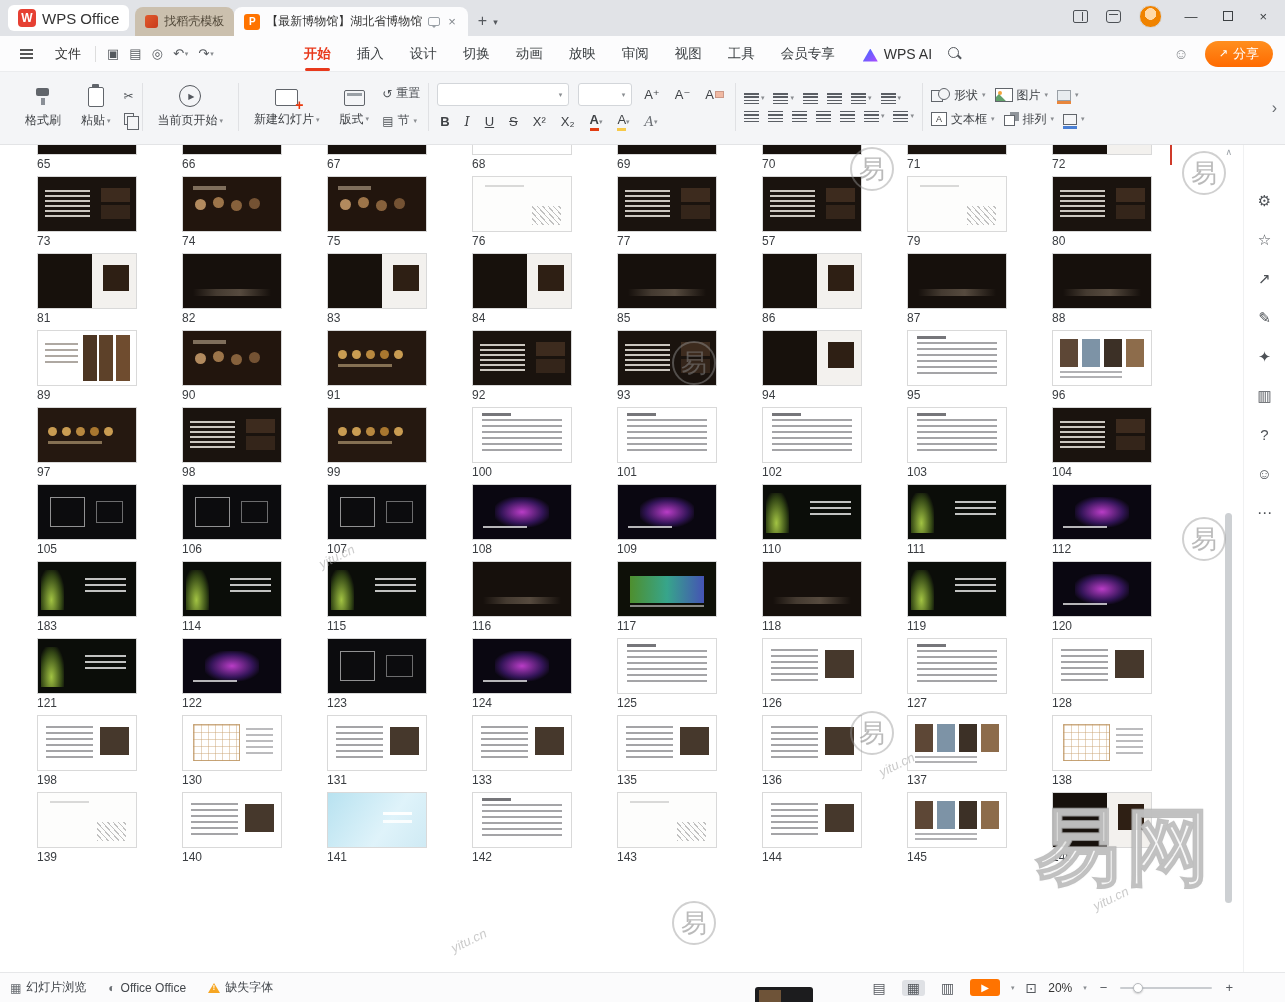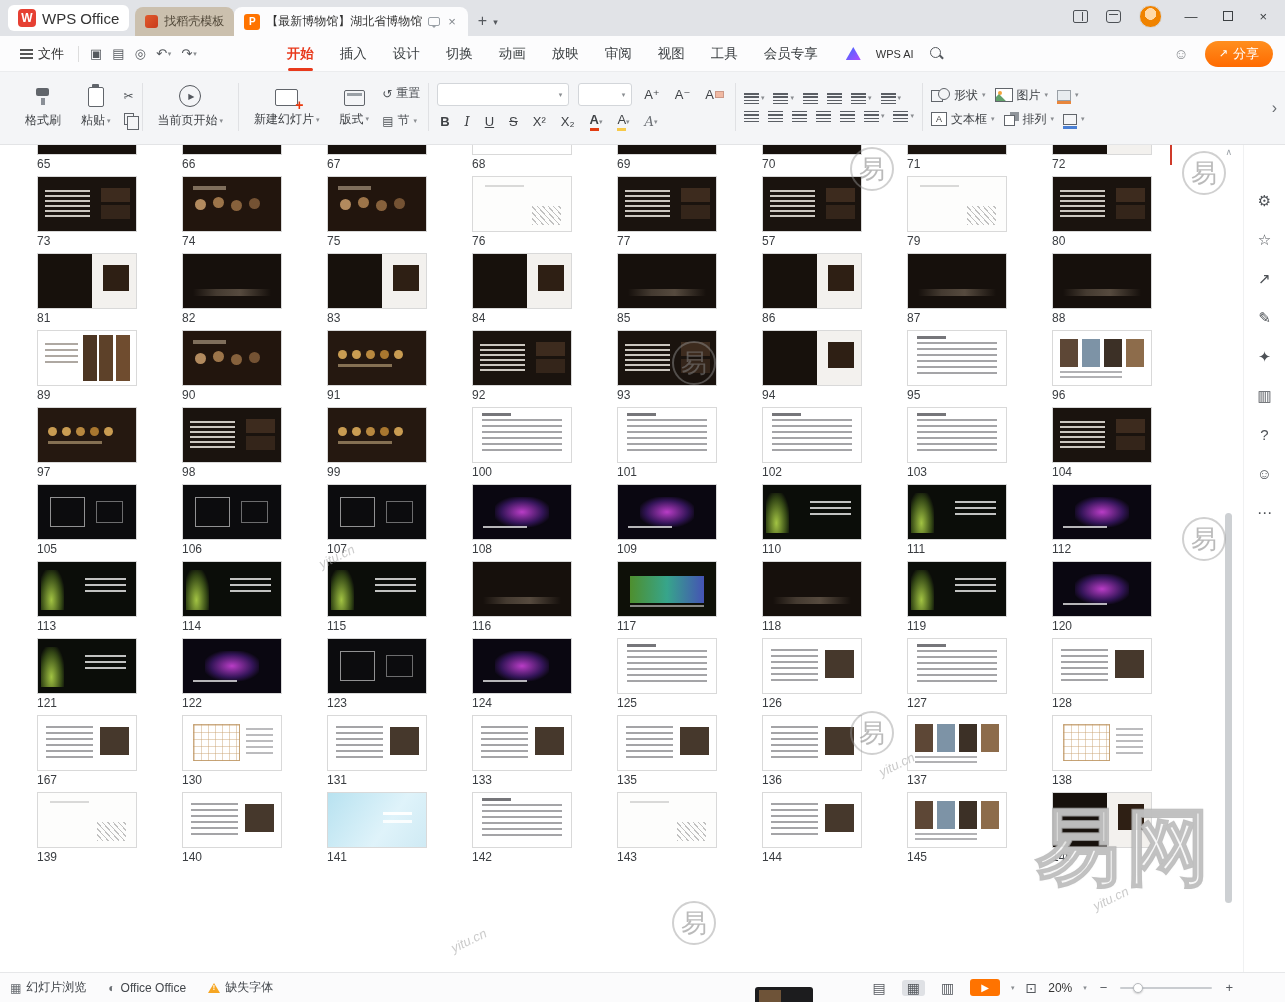--- a/index.html
+++ b/index.html
@@ -27,30 +27,30 @@
 .win-ic{width:15px;height:13px;border:1.4px solid #4d5156;border-radius:2px;position:relative}
 .win-ic.split::after{content:"";position:absolute;left:55%;top:1px;bottom:1px;width:1.4px;background:#4d5156}
 .win-ic.appbox{border-radius:3px}
 .win-ic.appbox::after{content:"";position:absolute;left:2px;right:2px;top:3px;height:1.4px;background:#4d5156}
 .avatar{width:23px;height:23px;border-radius:50%;background:radial-gradient(circle at 50% 38%,#ffd9a8 0 34%,#f08300 36%);border:1px solid #d8d8d8}
 .win-btn{color:#3c4043;font-size:13px;line-height:1;padding:2px 4px}
 .maxi-box{display:inline-block;width:10px;height:10px;border:1.3px solid #3c4043}
 
 
 .menubar{height:36px;background:#fcfcfd;display:flex;align-items:center;padding:0 12px;border-bottom:1px solid #ebecee;flex:0 0 auto}
-.file-btn{display:flex;align-items:center;gap:5px;font-size:13px;color:#333;padding:0 8px;cursor:pointer}
+.file-btn{display:flex;align-items:center;gap:22px;font-size:13px;color:#333;padding:0 8px;cursor:pointer}
 .i-burger{width:13px;height:10px;background:repeating-linear-gradient(#555 0 2px,transparent 2px 4px)}
 .vsep{width:1px;height:16px;background:#ddd;margin:0 6px}
 .mi{font-size:13px;color:#55595e;padding:0 5px;display:flex;align-items:center;cursor:pointer}
 .mini-caret{font-size:7px;color:#8a8d91;margin-left:1px}
 .rtabs{display:flex;gap:26px;margin-left:85px;align-items:center}
 .rtab{font-size:13.5px;color:#3c4043;cursor:pointer;white-space:nowrap;position:relative;padding:8px 0}
 .rtab.active{color:#e8391c;font-weight:bold}
 .rtab.active::after{content:"";position:absolute;left:1px;right:1px;bottom:0;height:3px;background:#e8391c;border-radius:2px}
-.ai-wrap{display:flex;align-items:center;gap:15px;margin-left:28px;font-size:11px;color:#333;cursor:pointer}
+.ai-wrap{display:flex;align-items:flex-end;gap:6px;margin-left:28px;font-size:14px;color:#333;cursor:pointer}
 .ai-logo{width:15px;height:13px;background:linear-gradient(135deg,#3a6bff,#b14bff);clip-path:polygon(50% 0,100% 100%,0 100%)}
 .search-ic{width:14px;height:14px;position:relative;margin-left:16px;cursor:pointer}
 .search-ic::before{content:"";position:absolute;left:0;top:0;width:9px;height:9px;border:1.6px solid #55595e;border-radius:50%}
 .search-ic::after{content:"";position:absolute;left:9px;top:9px;width:5px;height:1.6px;background:#55595e;transform:rotate(45deg)}
 .mb-right{margin-left:auto;display:flex;align-items:center;gap:16px}
 .smiley{font-size:15px;color:#8a8d91;cursor:pointer}
 .share-btn{border:0;background:linear-gradient(180deg,#ff8f1f,#ff6a00);color:#fff;height:26px;border-radius:14px;padding:0 14px;font-size:13px;display:flex;align-items:center;gap:5px;cursor:pointer;font-family:inherit}
 .share-arrow{font-size:11px}
 
 
@@ -650,21 +650,21 @@
           <div class="cell">
             <div class="thumb t-green"></div>
             <div class="num">111</div>
           </div>
           <div class="cell">
             <div class="thumb t-neon"></div>
             <div class="num">112</div>
           </div>
           <div class="cell">
             <div class="thumb t-green"></div>
-            <div class="num">113</div>
+            <div class="num">183</div>
           </div>
           <div class="cell">
             <div class="thumb t-green"></div>
             <div class="num">114</div>
           </div>
           <div class="cell">
             <div class="thumb t-green"></div>
             <div class="num">115</div>
           </div>
           <div class="cell">
@@ -714,21 +714,21 @@
           <div class="cell">
             <div class="thumb t-doc"></div>
             <div class="num">127</div>
           </div>
           <div class="cell">
             <div class="thumb t-docimg"></div>
             <div class="num">128</div>
           </div>
           <div class="cell">
             <div class="thumb t-docimg"></div>
-            <div class="num">167</div>
+            <div class="num">198</div>
           </div>
           <div class="cell">
             <div class="thumb t-plan"></div>
             <div class="num">130</div>
           </div>
           <div class="cell">
             <div class="thumb t-docimg"></div>
             <div class="num">131</div>
           </div>
           <div class="cell">

